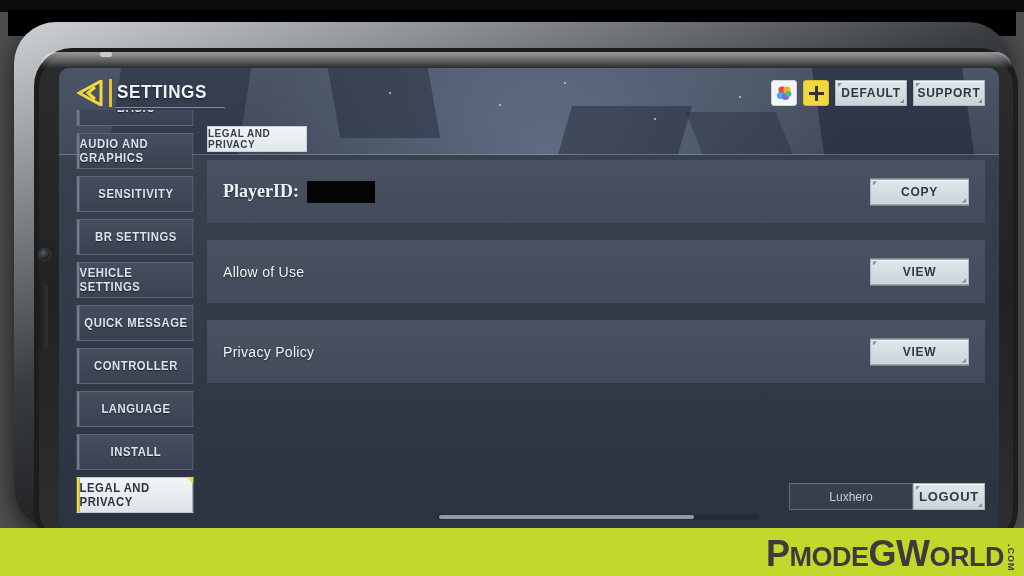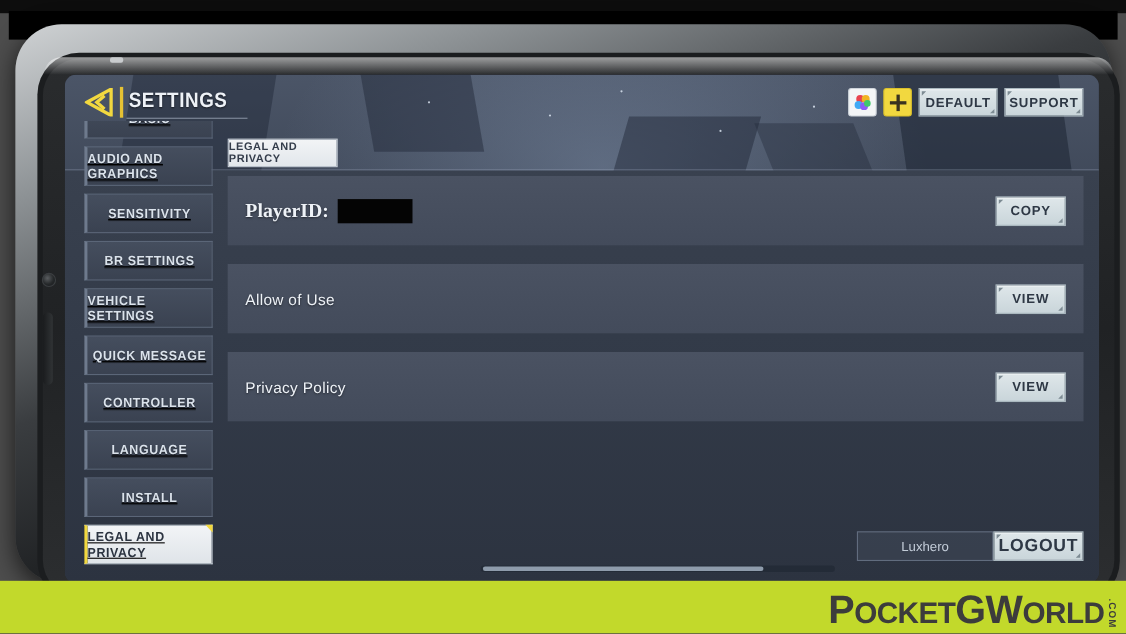--- a/index.html
+++ b/index.html
@@ -159,21 +159,21 @@
     content: ""; position: absolute; right: 2px; bottom: 2px;
     border-bottom: 4px solid #7d8b93; border-left: 4px solid transparent;
   }
   .hdr-btn { width: 72px; height: 26px; font-size: 12px; }
 
   
   .nav {
     position: absolute; left: 14px; top: 42px; width: 124px; bottom: 10px;
     overflow: hidden;
   }
-  .nav-list { position: absolute; left: 0; top: -20px; width: 124px; text-decoration: underline; }
+  .nav-list { position: absolute; left: 0; top: -20px; width: 124px; }
   .nav-item {
     position: relative;
     height: 36px; margin-bottom: 7px;
     background: linear-gradient(180deg,#454e5e 0%,#3a4251 100%);
     border: 1px solid #5b6678;
     border-left: 3px solid #6e7a8d;
     display: flex; align-items: center; justify-content: center;
     color: #dbe3ec;
     font-size: 12px; font-weight: 700; letter-spacing: .6px;
     font-family: "Liberation Sans Narrow","Liberation Sans",sans-serif;
@@ -226,21 +226,21 @@
   .row-label.serif {
     font-family: "Liberation Serif", serif;
     font-size: 18px; font-weight: 700; letter-spacing: 0;
   }
   .row-label.caps { font-weight: 700; letter-spacing: .9px; font-size: 13px; }
   .redacted {
     width: 68px; height: 22px; background: #040404; margin-left: 8px;
     display: inline-block; vertical-align: middle;
   }
   .row-right { position: absolute; right: 16px; top: 50%; transform: translateY(-50%); }
-  .row-btn { width: 64px; height: 27px; font-size: 12px; }
+  .row-btn { width: 99px; height: 27px; font-size: 12px; }
 
   
   .toggle {
     width: 72px; height: 33px;
     border: 1px solid #9aa6b6;
     display: flex; cursor: pointer;
     overflow: hidden;
     border-radius: 2px;
   }
   .toggle .half {
@@ -269,21 +269,21 @@
   
   .bottom-bar { position: absolute; right: 0; bottom: 10px; display: flex; align-items: center; }
   .user-plate {
     width: 124px; height: 27px;
     background: rgba(58,66,80,.85);
     border: 1px solid #616c7e;
     color: #c3ccd8; font-size: 12px;
     display: flex; align-items: center; justify-content: center;
     font-family: "Liberation Sans Narrow","Liberation Sans",sans-serif;
   }
-  .logout-btn { width: 82px; height: 27px; font-size: 16px; }
+  .logout-btn { width: 72px; height: 27px; font-size: 13px; }
 
   .scrollbar {
     position: absolute; left: 230px; bottom: 0; width: 322px; height: 6px;
     background: rgba(30,36,47,.55); border-radius: 3px;
   }
   .scrollbar .thumb {
     position: absolute; left: 2px; top: 1px; width: 255px; height: 4px;
     background: #8e9bab; border-radius: 2px;
   }
 
@@ -445,21 +445,21 @@
           <div class="thumb"></div>
         </div>
       </div>
     </div>
   </div>
 
   <div class="footer-green">
     <div class="wm">
       <div class="wm-text">
         <span class="cap">P</span>
-          <span>OCKET</span>
+          <span>MODE</span>
           <span class="cap">G</span>
           <span class="cap">W</span>
           <span>ORLD</span>
       </div>
       <div class="wm-com">.COM</div>
     </div>
   </div>
 </div>
 
 </body></html>

